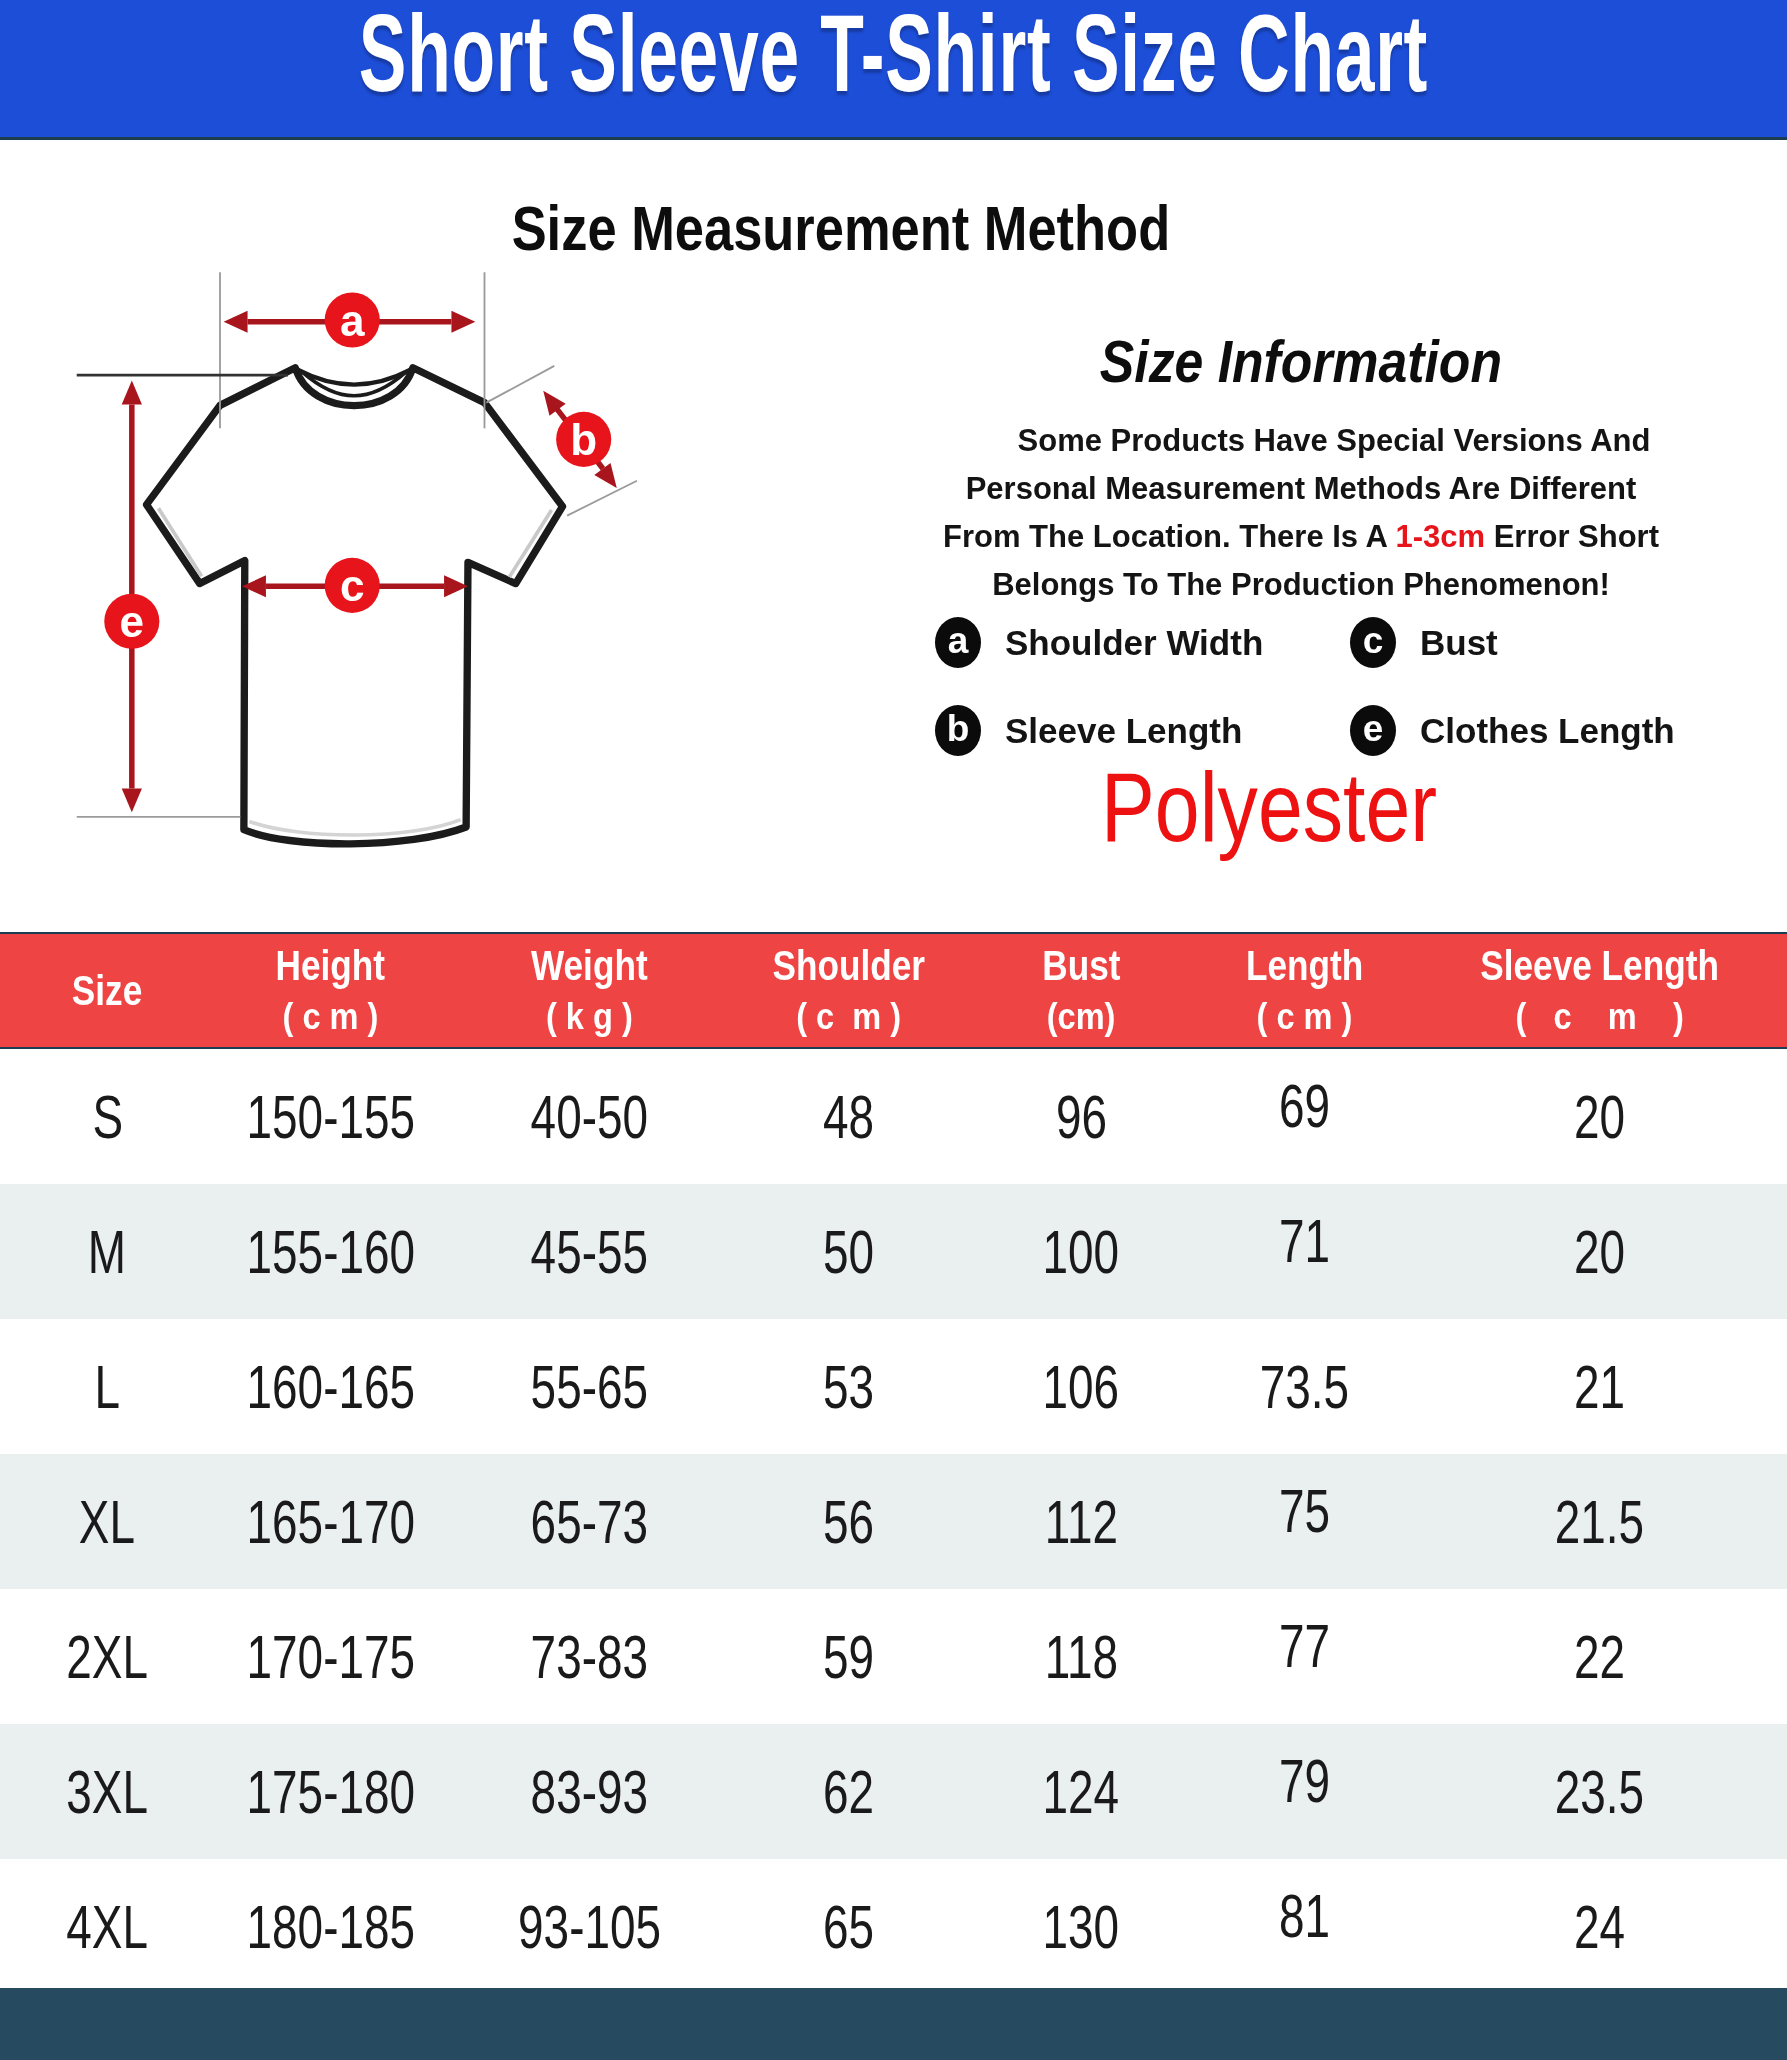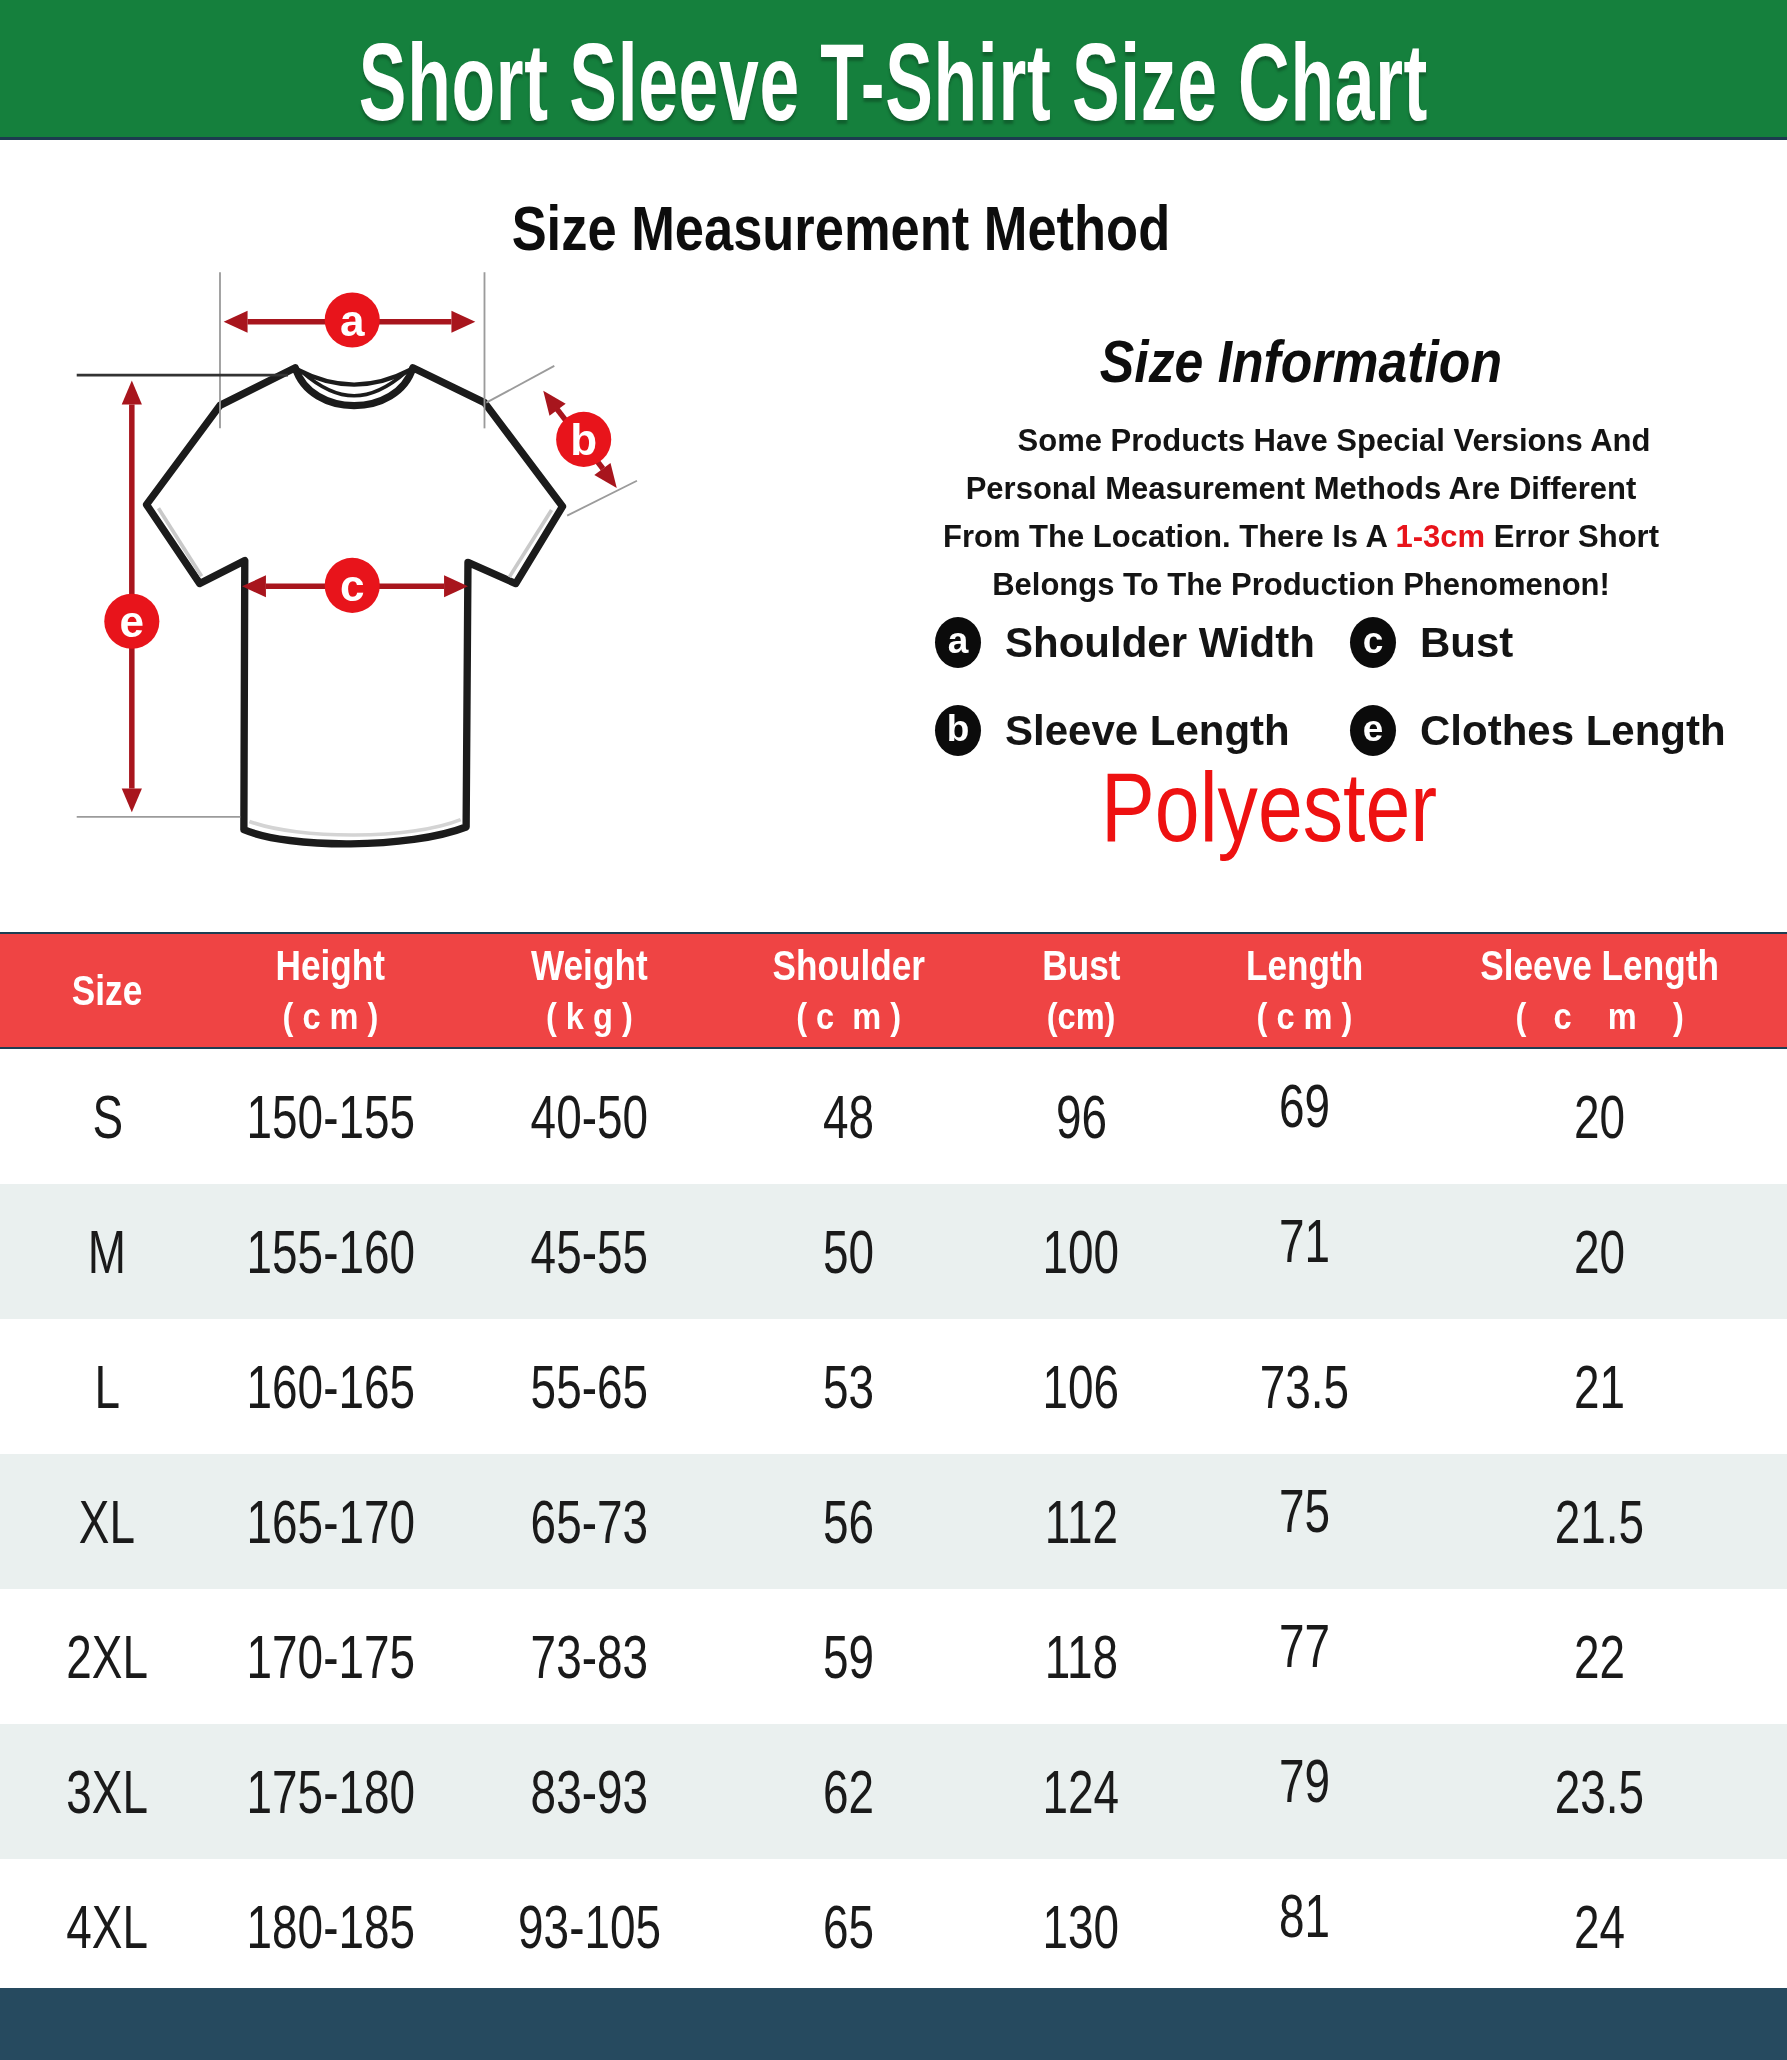--- a/index.html
+++ b/index.html
@@ -8,22 +8,22 @@
     font-family:"Liberation Sans", sans-serif;
     background:#ffffff;
     position:relative;
     overflow:hidden;
   }
   .stretch { display:inline-block; transform-origin:center; }
 
   
   .top-banner {
     position:absolute; left:0; top:0; width:1787px; height:140px;
-    background:#15803d; border-bottom:3.7px solid #1c3c4f;
-    display:flex; align-items:flex-end; justify-content:center;
+    background:#1d4ed8; border-bottom:3.7px solid #1c3c4f;
+    display:flex; align-items:flex-start; justify-content:center;
   }
   .top-banner .title {
     color:#ffffff; font-weight:bold; font-size:94px; letter-spacing:0.9px;
     transform:scale(0.76,1.16); white-space:pre;
     text-shadow:0 3.7px 2.8px rgba(0,0,0,0.25);
   }
 
   
   .mm-title {
     position:absolute; left:0; top:195px; width:1681px; text-align:center;
@@ -46,21 +46,21 @@
   .legend {
     position:absolute; left:935px; top:617px; width:790px;
     display:grid; grid-template-columns:415px auto; row-gap:37px;
   }
   .legend-item { display:flex; align-items:center; gap:24px; }
   .legend-badge {
     width:46px; height:51px; border-radius:50%; background:#0b0b0b; flex:0 0 auto;
     color:#ffffff; font-size:37px; font-weight:bold;
     display:flex; align-items:center; justify-content:center; padding-bottom:3.7px;
   }
-  .legend-label { font-size:42px; font-weight:bold; color:#141414; white-space:pre; }
+  .legend-label { font-size:35px; font-weight:bold; color:#141414; white-space:pre; }
 
   
   .material { position:absolute; left:1069px; top:752px; width:569px; text-align:left; }
   .material .stretch { color:#ee1111; font-size:96px; transform:scale(0.84,1.02); white-space:pre; }
 
   
   .size-table { position:absolute; left:0; top:932px; width:1787px; }
   .thead {
     height:117px; background:#ef4444;
     border-top:2.8px solid #1d3e52; border-bottom:2.8px solid #1d3e52;

